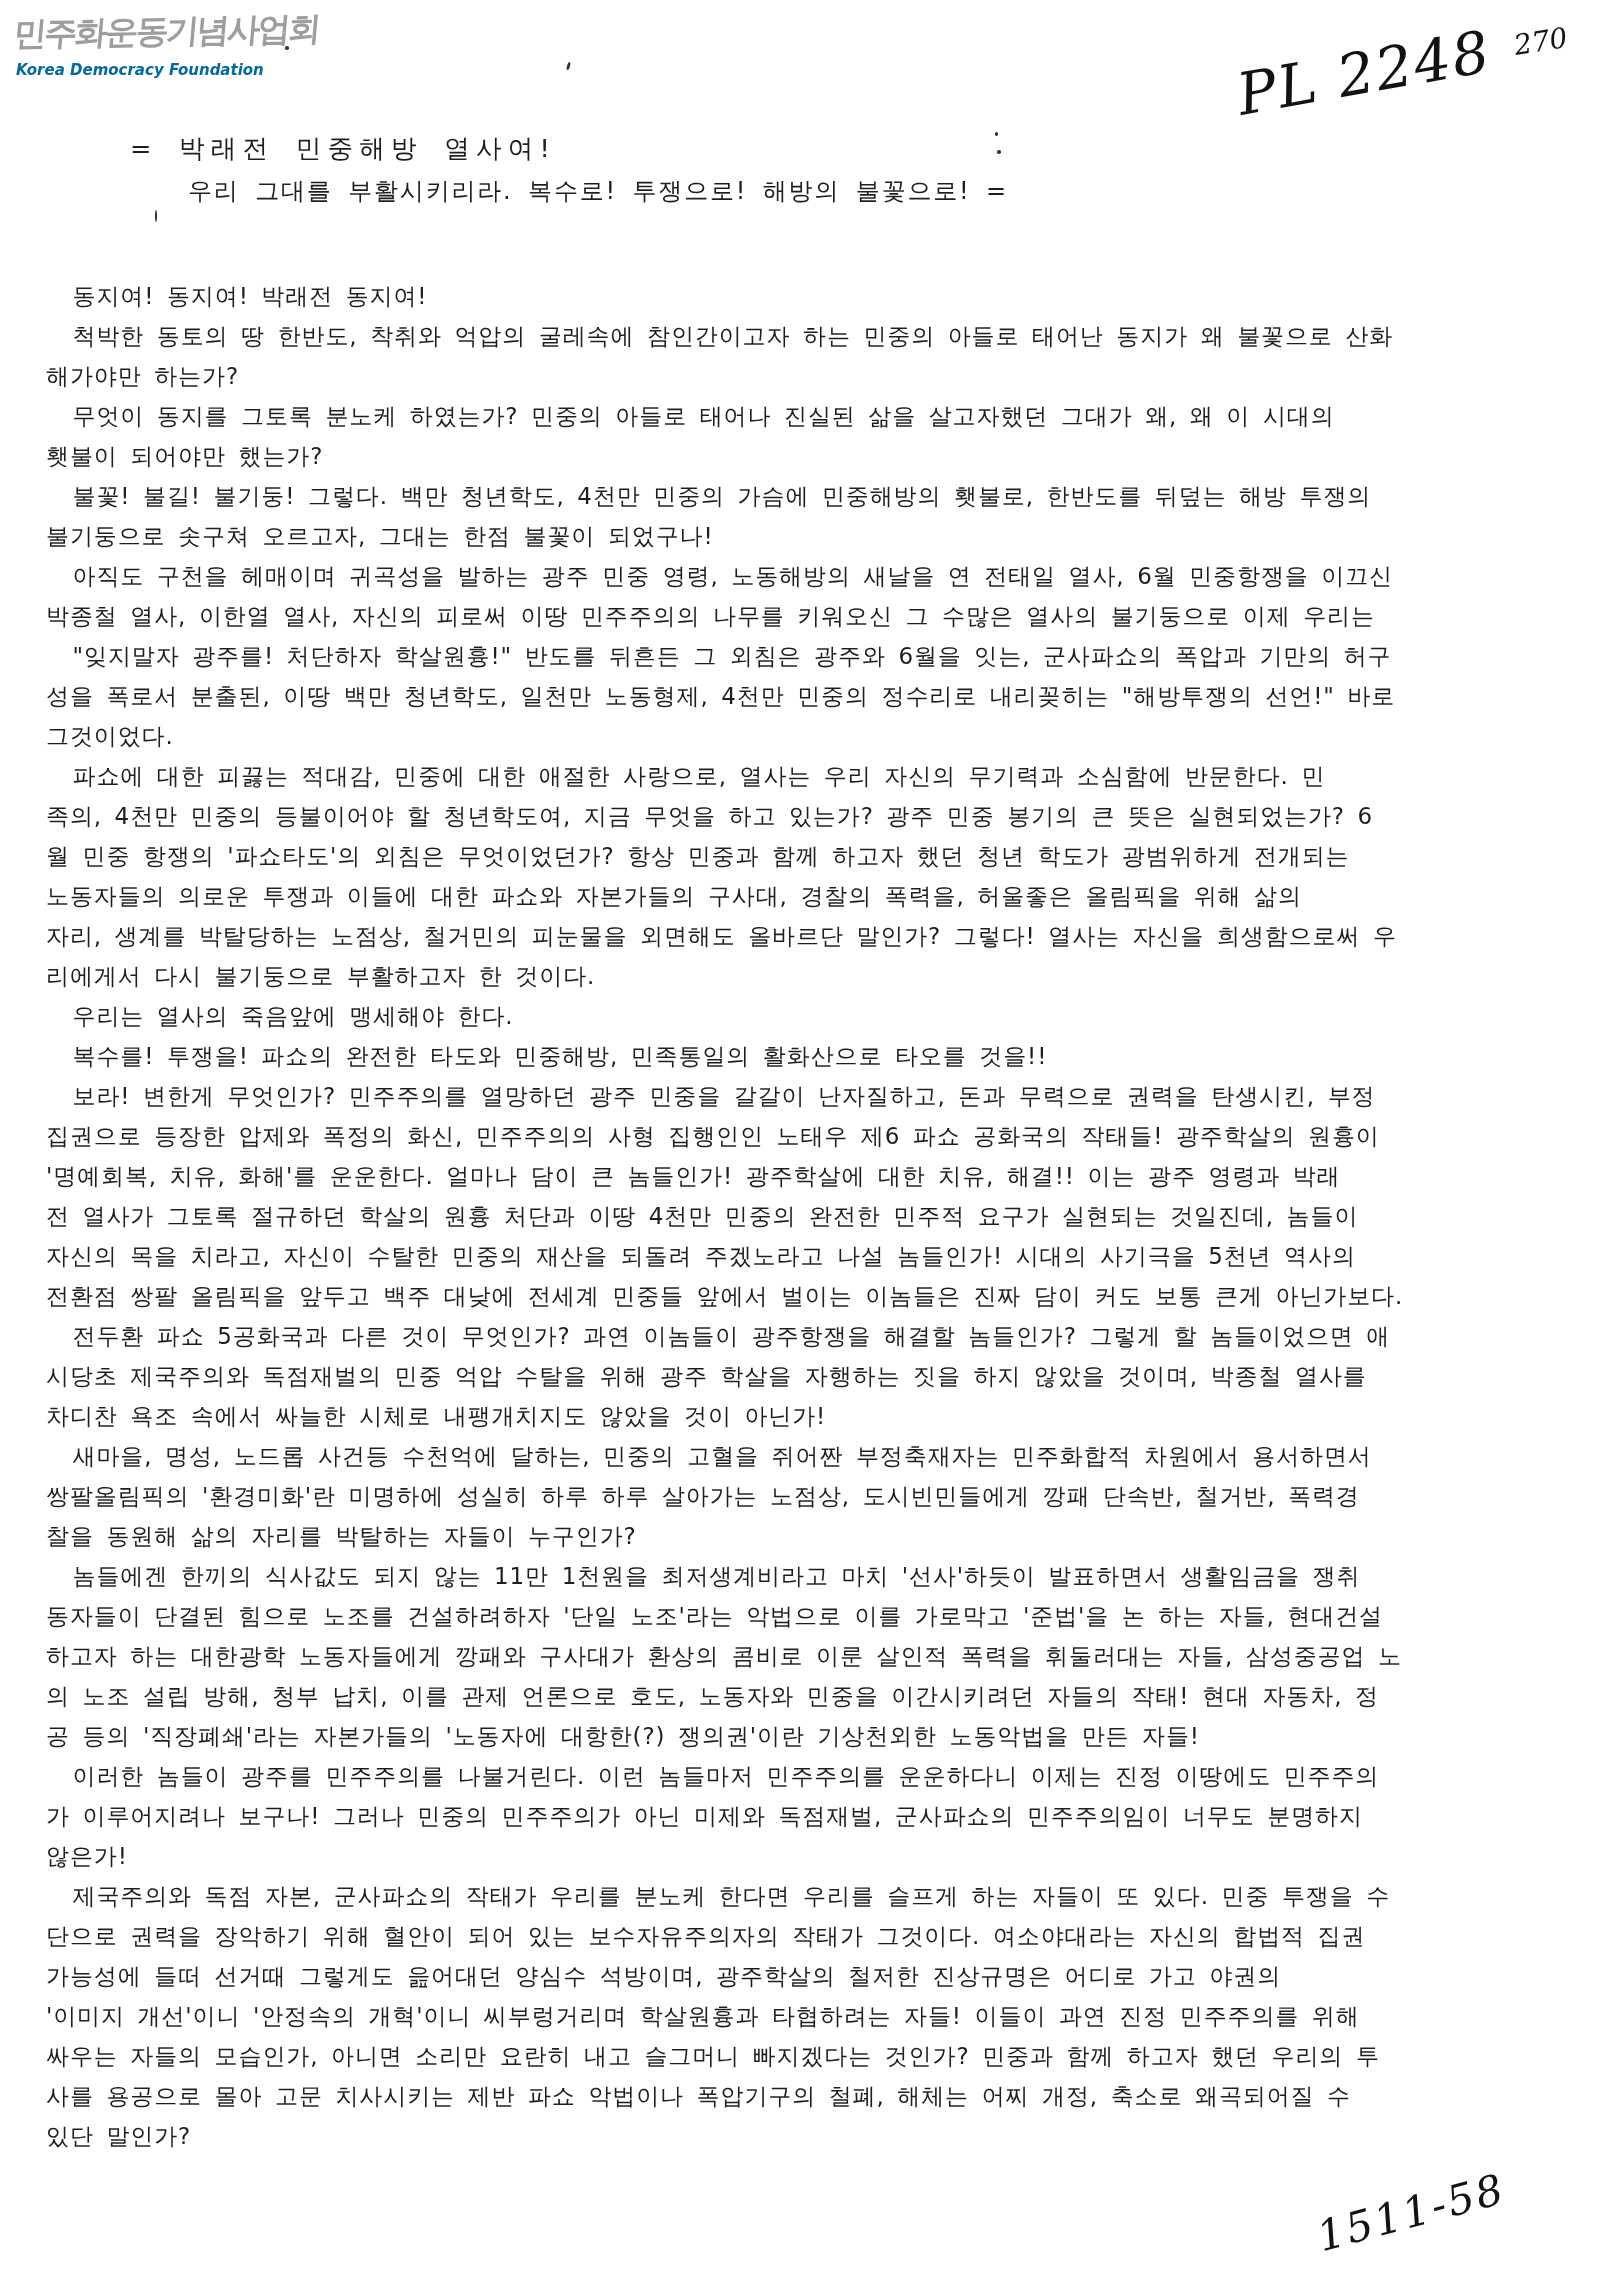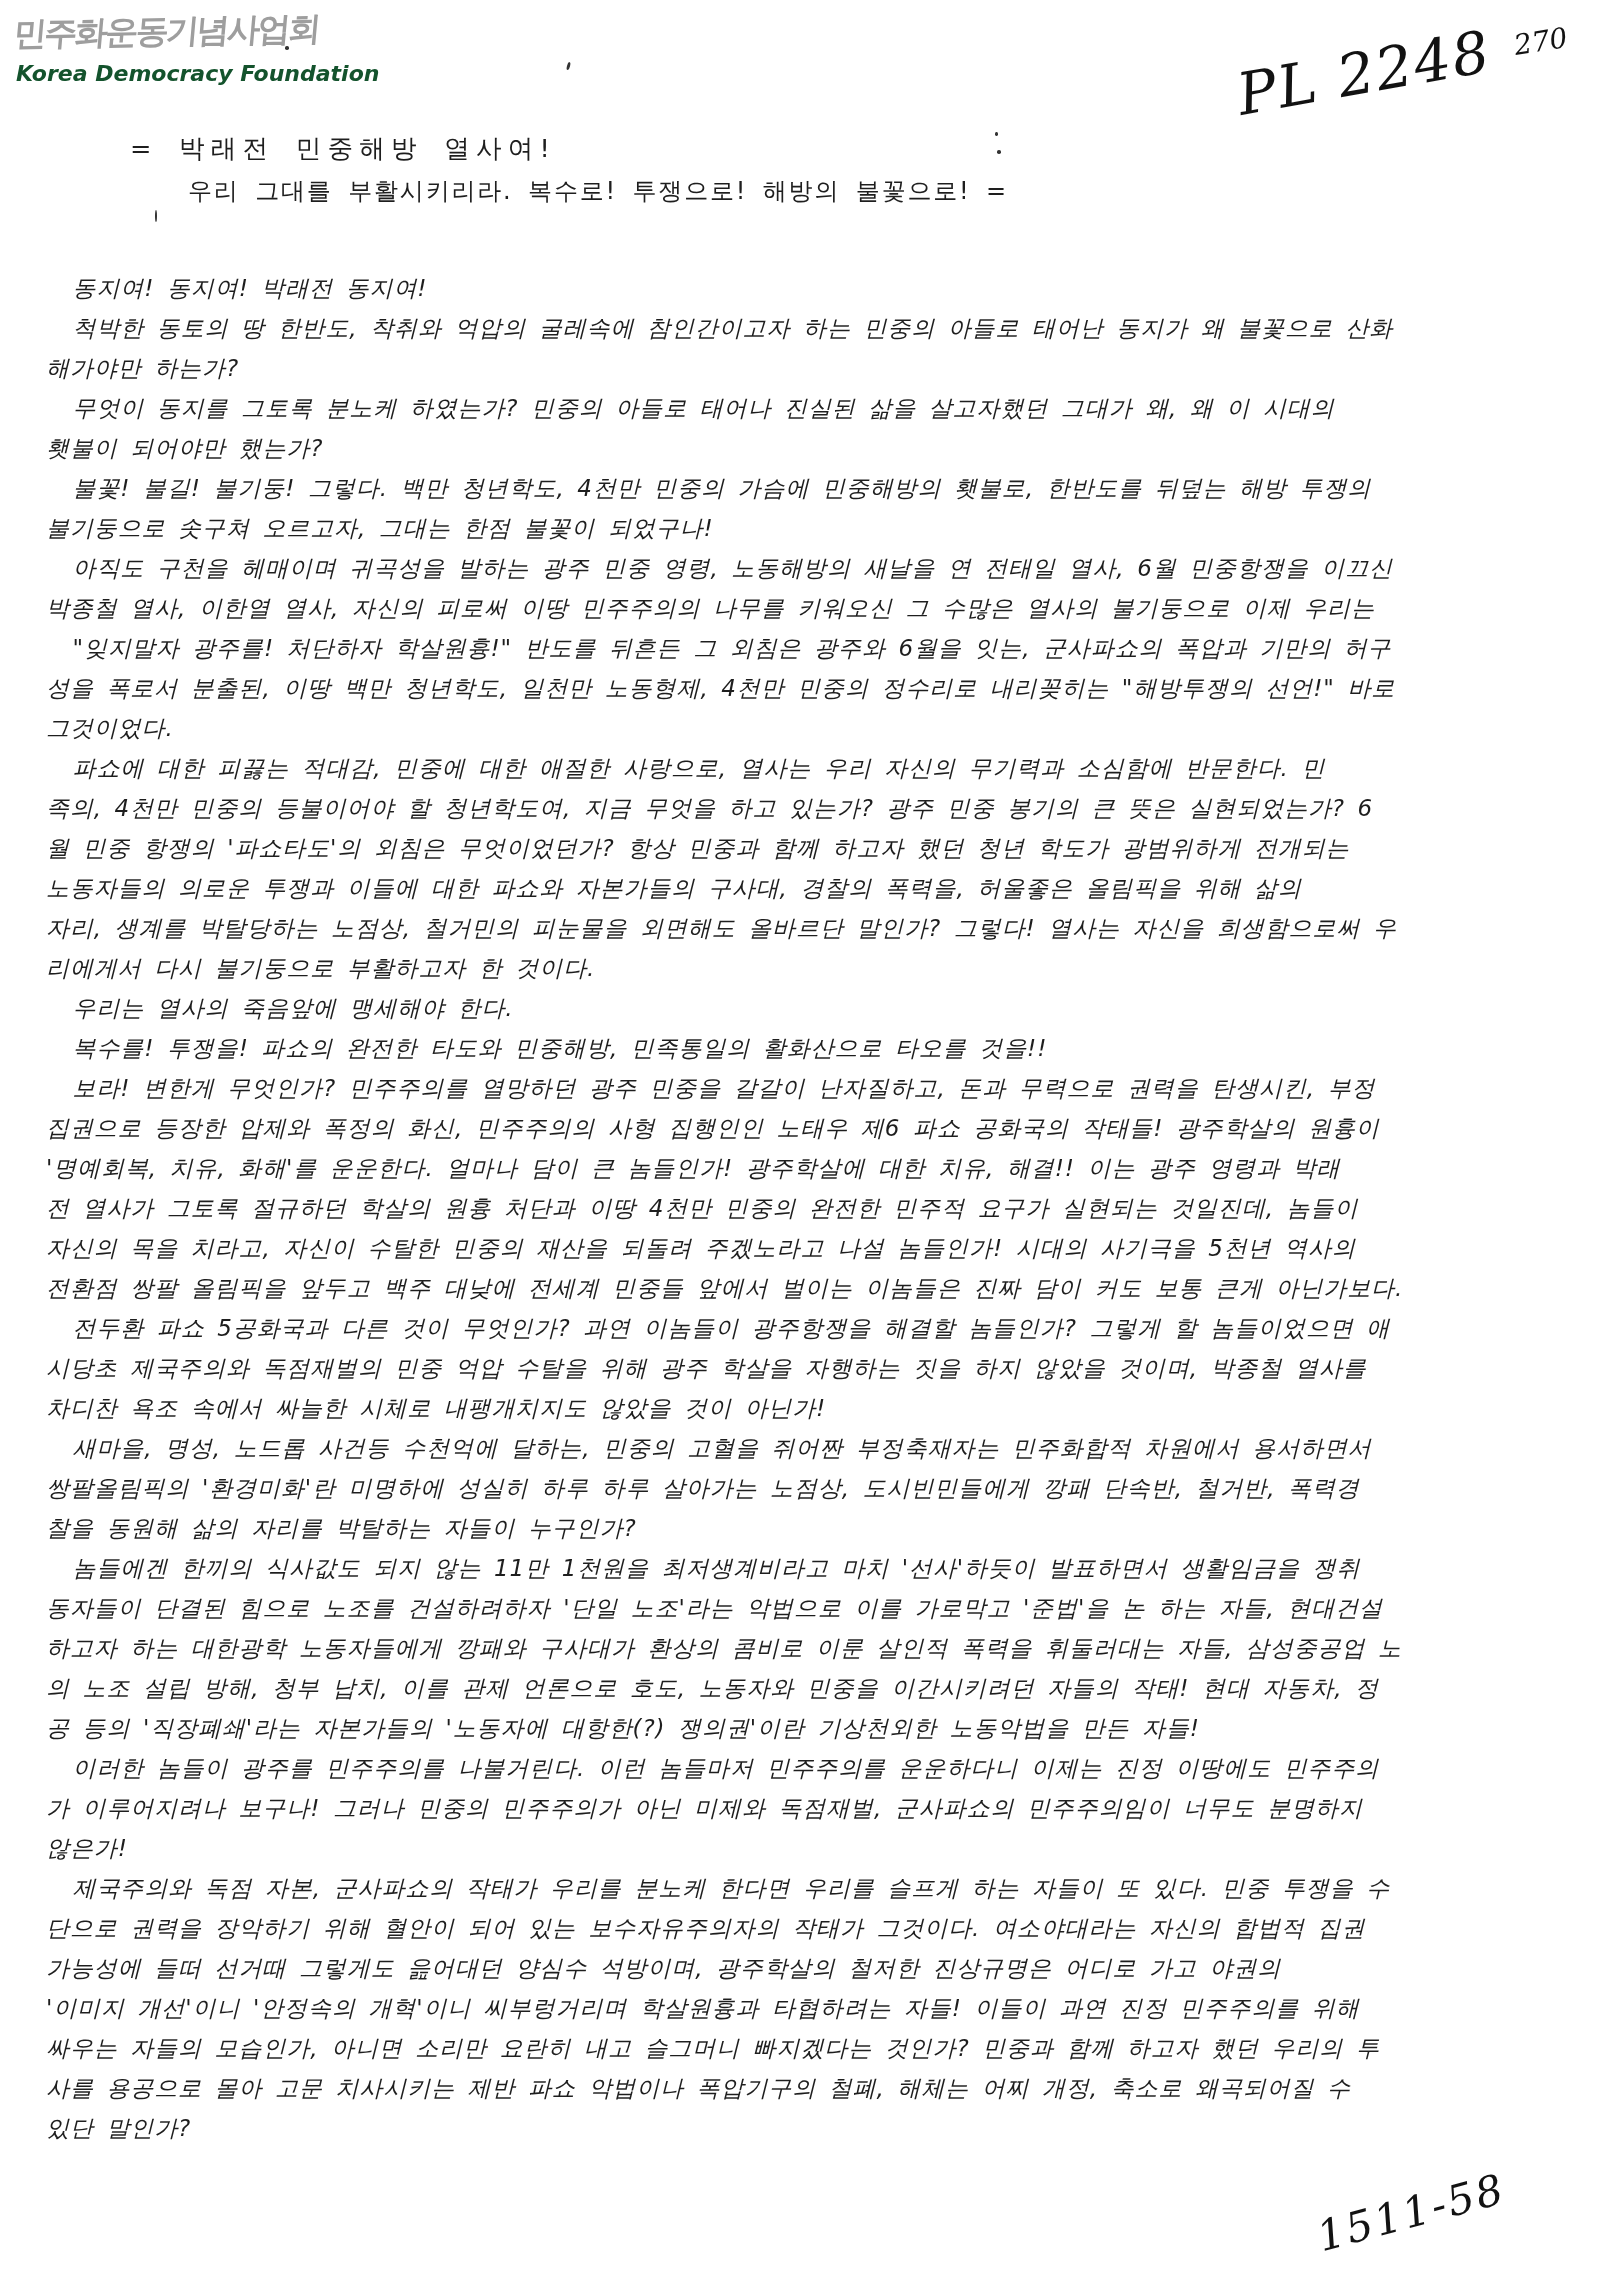--- a/index.html
+++ b/index.html
@@ -13,43 +13,43 @@
     color:#1e1e1e;
   }
   
   .logo{position:absolute;left:16px;top:12.4px;}
   .logo-kr{
     font-size:33px;font-weight:700;color:#9e9e9e;
     letter-spacing:-2.6px;transform:skewX(-6deg) rotate(-1deg);
     transform-origin:left top;white-space:nowrap;
   }
   .logo-en{
-    margin-top:3.5px;font-size:22px;font-weight:700;font-style:italic;
-    color:#14532d;letter-spacing:0px;white-space:nowrap;
+    margin-top:3.5px;font-size:15px;font-weight:700;font-style:italic;
+    color:#0369a1;letter-spacing:0px;white-space:nowrap;
   }
   
   .hw{
     position:absolute;font-family:"DejaVu Serif",serif;font-style:italic;
     color:#121212;white-space:nowrap;
   }
   .hw-270{left:1514px;top:25px;font-size:28px;transform:rotate(-9deg);}
   .hw-reg{left:1236px;top:39px;font-size:58px;transform:rotate(-10deg);letter-spacing:1.8px;}
   .hw-cat{left:1315px;top:2188px;font-size:42px;transform:rotate(-15deg);letter-spacing:2.6px;}
   
   .title1{
     position:absolute;left:130px;top:131px;
     font-size:25.6px;letter-spacing:6.2px;word-spacing:7px;white-space:nowrap;
   }
   .title2{
     position:absolute;left:188px;top:175px;
     font-size:24px;letter-spacing:1.8px;word-spacing:6.2px;white-space:nowrap;
   }
   
   .body-text{
-    position:absolute;left:46px;top:268px;width:1550px;font-style:italic;
+    position:absolute;left:46px;top:276px;width:1550px;
   }
   .bline{
     height:40px;line-height:40px;
     font-size:23px;letter-spacing:0.9px;word-spacing:4.4px;
     white-space:nowrap;
   }
   .bline.indent{padding-left:26.5px;}
   
   .speck{position:absolute;background:#333;border-radius:50%;}
   .s1{left:567px;top:62px;width:2.6px;height:8px;transform:rotate(15deg);}

